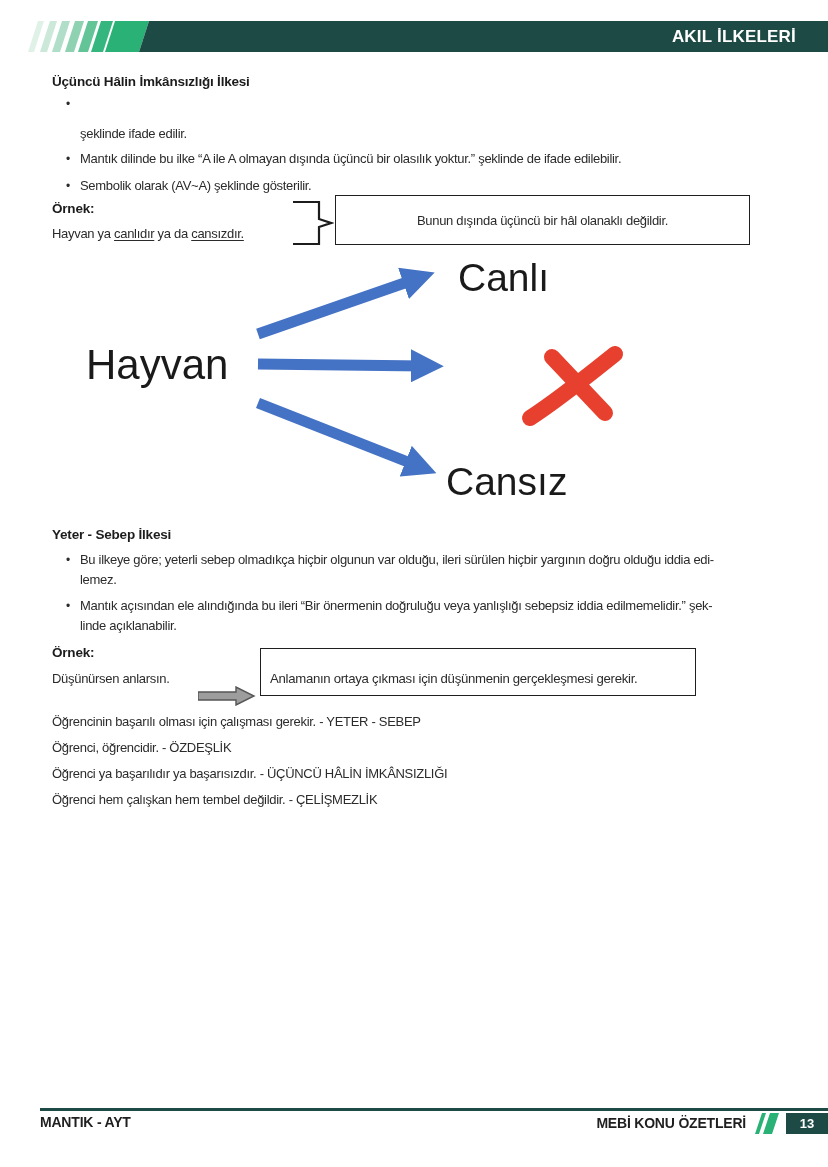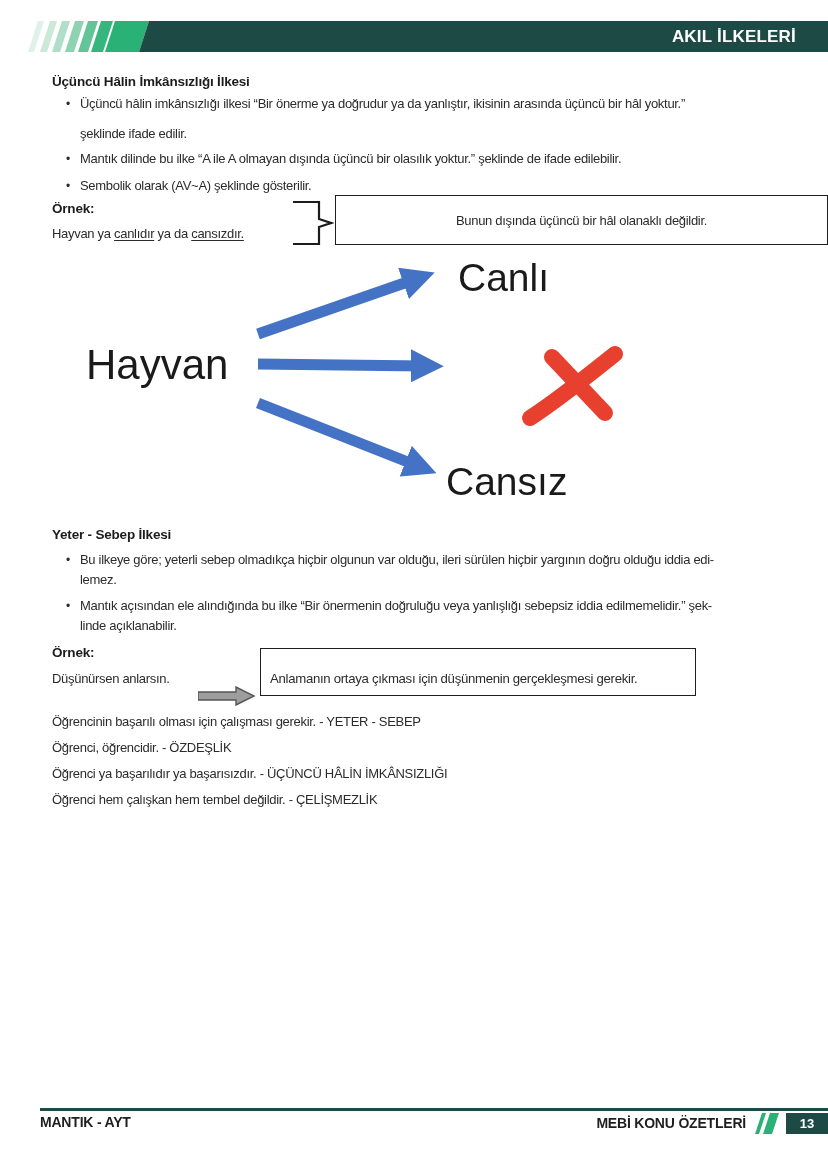--- a/index.html
+++ b/index.html
@@ -47,37 +47,36 @@
       <polygon points="101,0 113,0 103,31 91,31" fill="#35b67e"></polygon>
       <polygon points="115,0 149,0 139,31 105,31" fill="#2ab175"></polygon>
       <polygon points="149,0 828,0 828,31 139,31" fill="#1d4a44"></polygon>
     </svg>
     <span class="header-title">AKIL İLKELERİ</span>
   </div>
 
   <div class="abs bold-head" style="left:52px; top:74px;">Üçüncü Hâlin İmkânsızlığı İlkesi</div>
 
   <span class="abs bullet-dot" style="left:66px; top:97px;">•</span>
-  <div class="abs body-text" style="left:80px; top:96px;">Üçüncü hâlin imkânsızlığı ilkesi “Bir önerme ya doğrudur ya da yanlıştır, ikisinin arasında üçüncü bir hâl yoktur.”</div>
   <div class="abs body-text" style="left:80px; top:126px;">şeklinde ifade edilir.</div>
 
   <span class="abs bullet-dot" style="left:66px; top:152px;">•</span>
   <div class="abs body-text" style="left:80px; top:151px;">Mantık dilinde bu ilke “A ile A olmayan dışında üçüncü bir olasılık yoktur.” şeklinde de ifade edilebilir.</div>
 
   <span class="abs bullet-dot" style="left:66px; top:179px;">•</span>
   <div class="abs body-text" style="left:80px; top:178px;">Sembolik olarak (AV~A) şeklinde gösterilir.</div>
 
   <div class="abs bold-head" style="left:52px; top:201px;">Örnek:</div>
   <div class="abs body-text" style="left:52px; top:226px;"><span>Hayvan ya </span><span class="u">canlıdır</span><span> ya da </span><span class="u">cansızdır.</span></div>
 
   <svg class="abs" style="left:292px; top:198px;" width="42" height="50" viewBox="0 0 42 50">
     <path d="M1,4 H27 V21 L39,25 L27,29 V46 H1" fill="none" stroke="#1c1c1c" stroke-width="2.2"></path>
   </svg>
 
-  <div class="abs callout-box callout-center" style="left:335px; top:195px; width:493px; height:50px;">
+  <div class="abs callout-box callout-center" style="left:335px; top:195px; width:415px; height:50px;">
     <span class="body-text">Bunun dışında üçüncü bir hâl olanaklı değildir.</span>
   </div>
 
   <svg class="abs" style="left:80px; top:250px;" width="560" height="262" viewBox="0 0 560 262">
     <defs>
       <marker id="ah" viewBox="0 0 10 10" refX="4" refY="5" markerWidth="3" markerHeight="3" orient="auto" markerUnits="strokeWidth">
         <path d="M0,0 L10,5 L0,10 z" fill="#4472c4"></path>
       </marker>
     </defs>
     <line x1="178" y1="84" x2="336" y2="29" stroke="#4472c4" stroke-width="11" marker-end="url(#ah)"></line>
@@ -92,21 +91,21 @@
     </g>
   </svg>
 
   <div class="abs bold-head" style="left:52px; top:527px;">Yeter - Sebep İlkesi</div>
 
   <span class="abs bullet-dot" style="left:66px; top:553px;">•</span>
   <div class="abs body-text" style="left:80px; top:552px;text-align:center;">Bu ilkeye göre; yeterli sebep olmadıkça hiçbir olgunun var olduğu, ileri sürülen hiçbir yargının doğru olduğu iddia edi-</div>
   <div class="abs body-text" style="left:80px; top:572px;">lemez.</div>
 
   <span class="abs bullet-dot" style="left:66px; top:599px;">•</span>
-  <div class="abs body-text" style="left:80px; top:598px;">Mantık açısından ele alındığında bu ilke “Bir önermenin doğruluğu veya yanlışlığı sebepsiz iddia edilmemelidir.” şek-</div>
+  <div class="abs body-text" style="left:80px; top:598px;">Mantık açısından ele alındığında bu ileri “Bir önermenin doğruluğu veya yanlışlığı sebepsiz iddia edilmemelidir.” şek-</div>
   <div class="abs body-text" style="left:80px; top:618px;">linde açıklanabilir.</div>
 
   <div class="abs bold-head" style="left:52px; top:645px;">Örnek:</div>
   <div class="abs body-text" style="left:52px; top:671px;">Düşünürsen anlarsın.</div>
 
   <svg class="abs" style="left:198px; top:686px;" width="58" height="20" viewBox="0 0 58 20">
     <polygon points="0,6 38,6 38,1 56,10 38,19 38,14 0,14" fill="#9d9d9d" stroke="#555555" stroke-width="1.4"></polygon>
   </svg>
 
   <div class="abs callout-box" style="left:260px; top:648px; width:436px; height:48px; padding-left:9px;">

